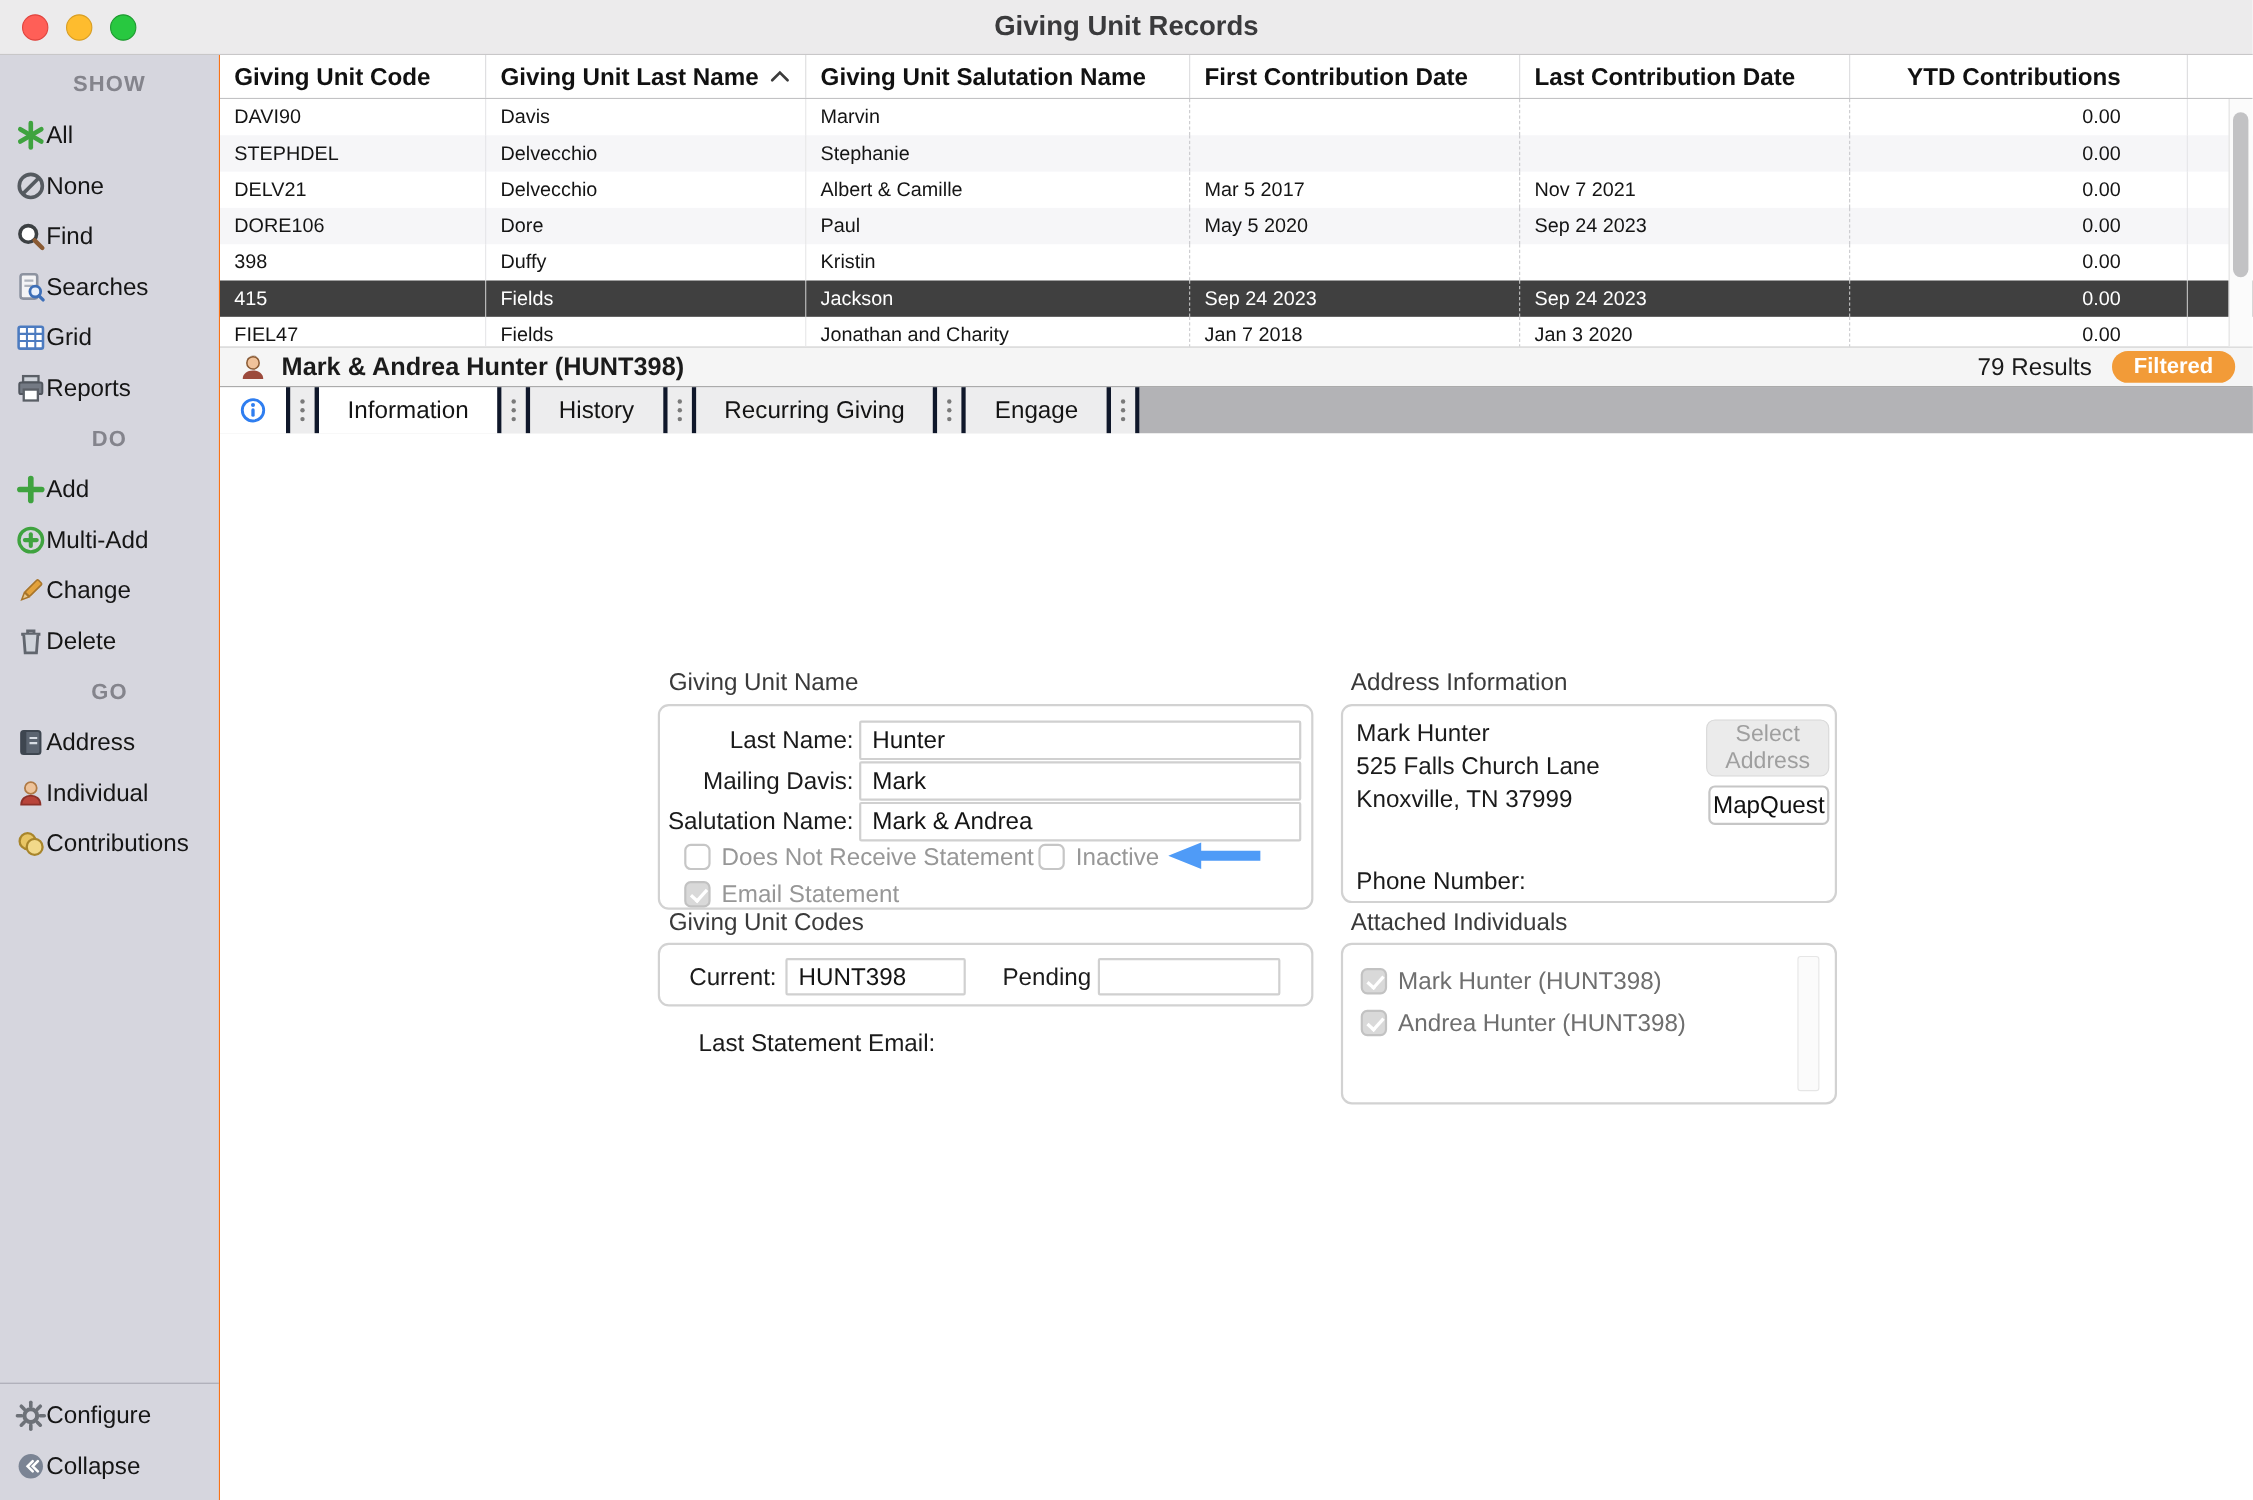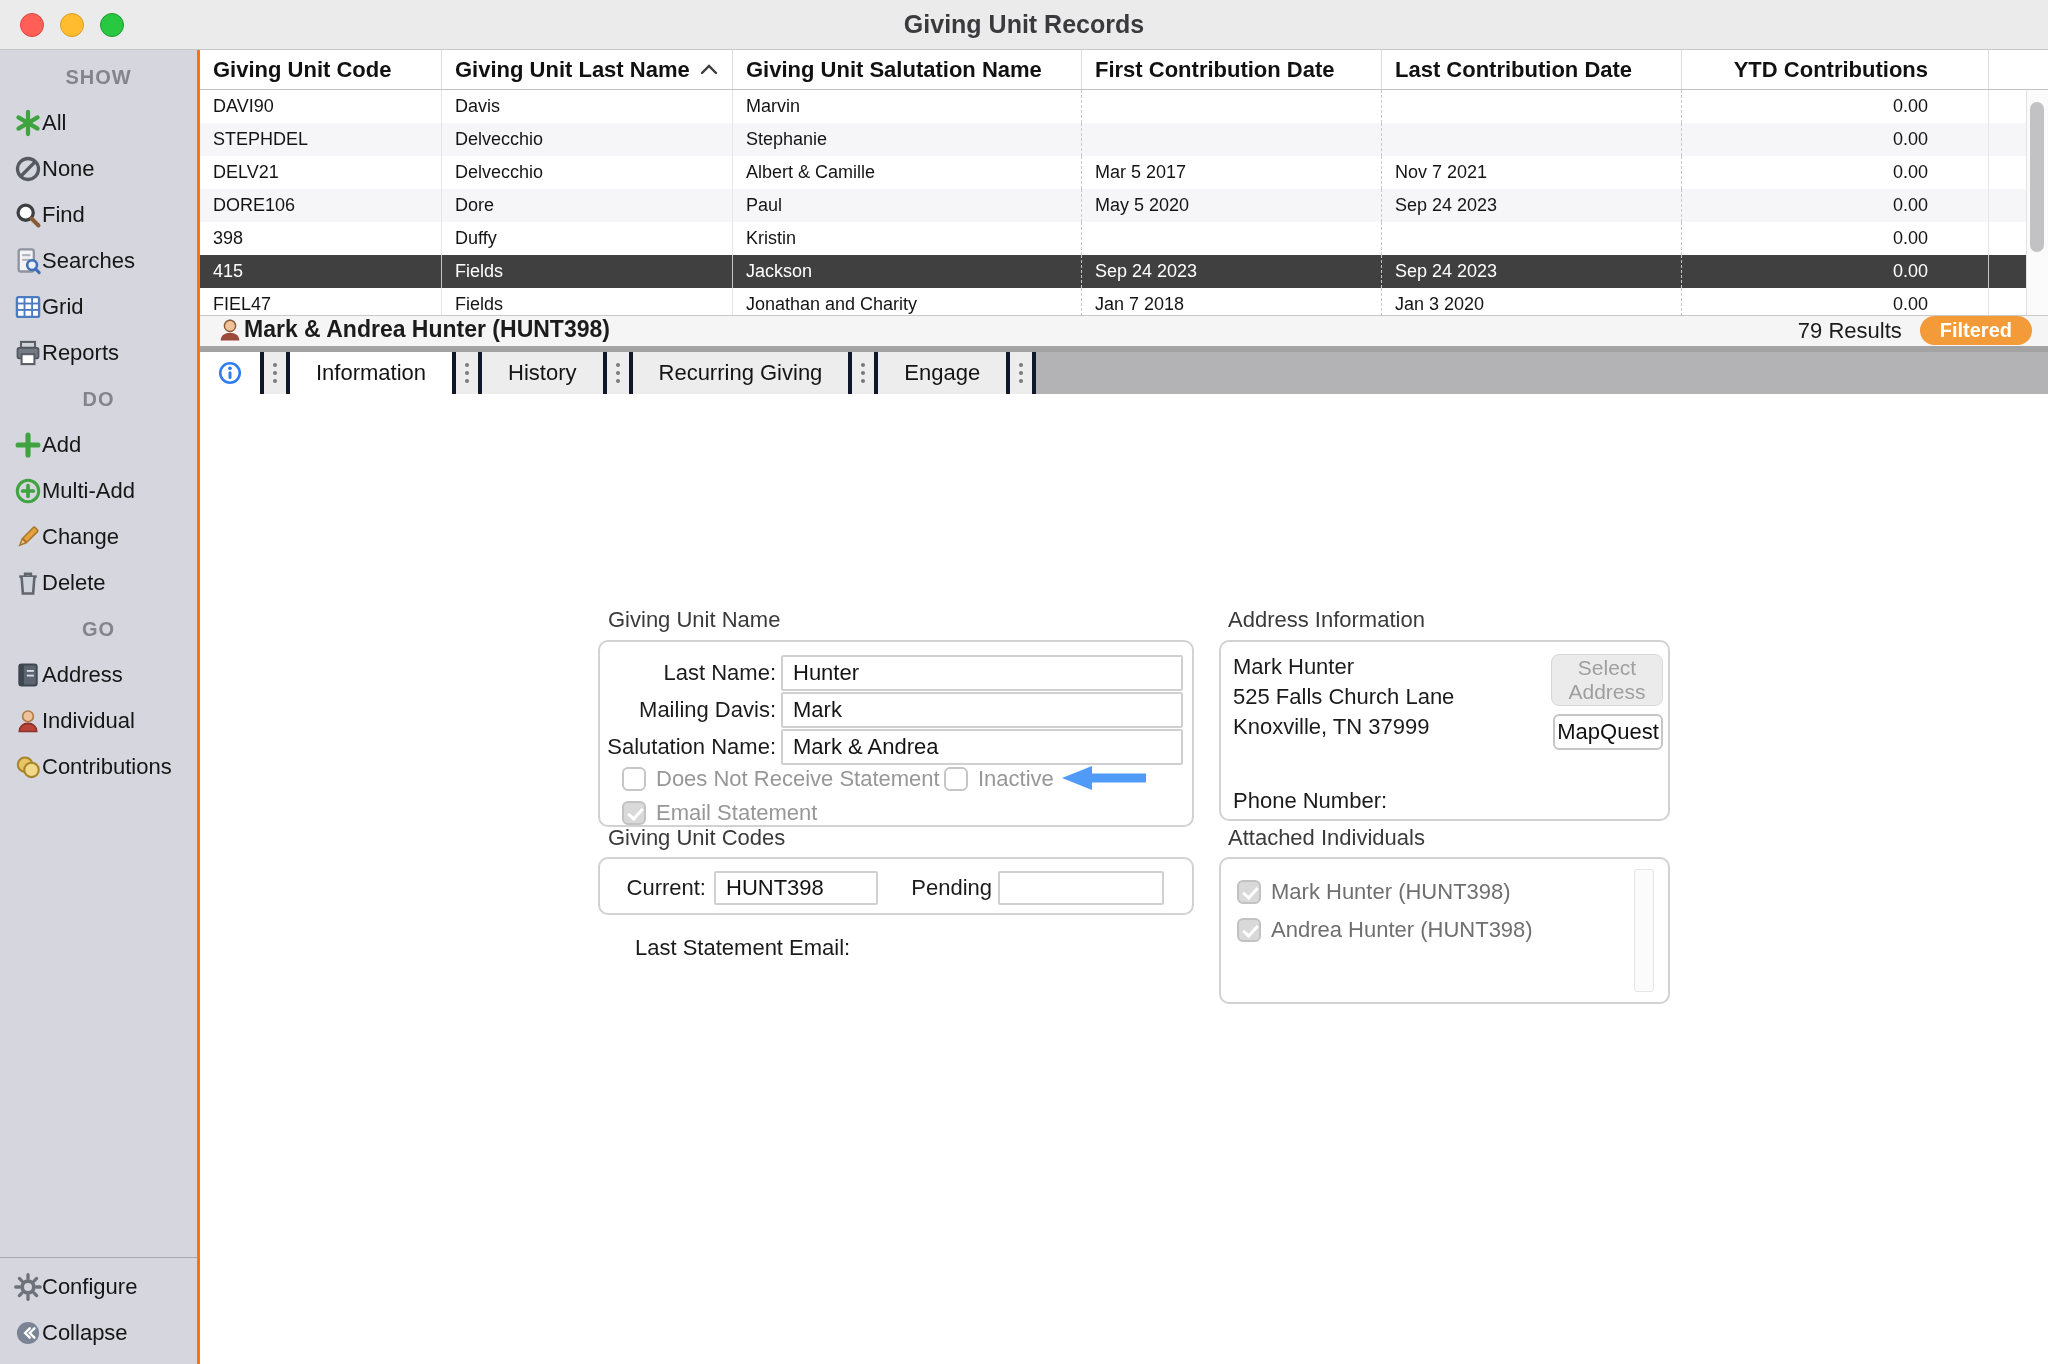--- a/index.html
+++ b/index.html
@@ -13,21 +13,21 @@
   .titlebar .title{font-size:25px;font-weight:700;color:#3a3a3c}
   .traffic{position:absolute;left:20px;top:13px;display:flex;gap:16px}
   .light{width:24px;height:24px;border-radius:50%}
   .light.red{background:#ff5f57;border:1px solid #e0443e}
   .light.yellow{background:#febc2e;border:1px solid #d89e24}
   .light.green{background:#28c840;border:1px solid #1f9a31}
 
   .app{flex:1;display:flex;min-height:0}
 
   
-  .sidebar{flex:0 0 200px;width:200px;background:#d6d6de;border-right:3px solid #f97316;
+  .sidebar{flex:0 0 200px;width:200px;background:#d6d6de;border-right:1px solid #f97316;
     position:relative;padding-top:4px}
   .section-label{height:46px;line-height:46px;text-align:center;font-size:20px;font-weight:700;
     letter-spacing:1px;color:#84848c}
   .side-item{display:flex;align-items:center;height:46px;padding-left:14px;
     font-size:22px;color:#161616;cursor:default;white-space:nowrap}
   .side-item svg{flex:0 0 28px}
   .side-footer{position:absolute;left:0;right:0;bottom:8px}
   .side-footer .divider{height:1px;background:#a9a9b2;margin:0 0 6px 0}
 
   
@@ -49,22 +49,22 @@
     border-right:1px solid #e6e6e8;overflow:hidden;white-space:nowrap}
   .td.dashed{border-right-style:dashed;border-right-color:#c9c9cc}
   .td.num{justify-content:flex-end;padding-right:60px}
   .td.filler{border-right:none}
   .tr.selected{background:#404040}
   .tr.selected .td{color:#fff;border-right-color:rgba(255,255,255,.7)}
   .vscroll{position:absolute;top:40px;right:0;bottom:0;width:22px;background:#fbfbfb;border-left:1px solid #e2e2e2}
   .vthumb{position:absolute;top:12px;left:3px;width:14px;height:150px;background:#c2c2c4;border-radius:8px}
 
   
-  .record-bar{flex:0 0 36px;height:36px;background:#f5f5f5;border-bottom:6px solid #a3a3a3;
-    display:flex;align-items:flex-start;padding:0 16px;}
+  .record-bar{flex:0 0 36px;height:36px;background:#f5f5f5;border-bottom:1px solid #a3a3a3;
+    display:flex;align-items:center;padding:0 16px;gap:12px}
   .record-title{font-size:23px;font-weight:700;color:#1b1b1b}
   .record-right{margin-left:auto;display:flex;align-items:center;gap:18px}
   .results{font-size:22px;color:#1b1b1b}
   .badge{background:#F29B38;color:#fff;font-size:20px;font-weight:700;padding:3px 20px;border-radius:16px}
 
   
   .tab-bar{flex:0 0 42px;height:42px;background:#b3b3b6;display:flex;align-items:stretch}
   .seg{display:flex;align-items:center;justify-content:center;border-right:4px solid #0f172a;background:#ededee}
   .seg.white{background:#fff}
   .tab{padding:0 26px;font-size:22px;color:#141414;white-space:nowrap}

